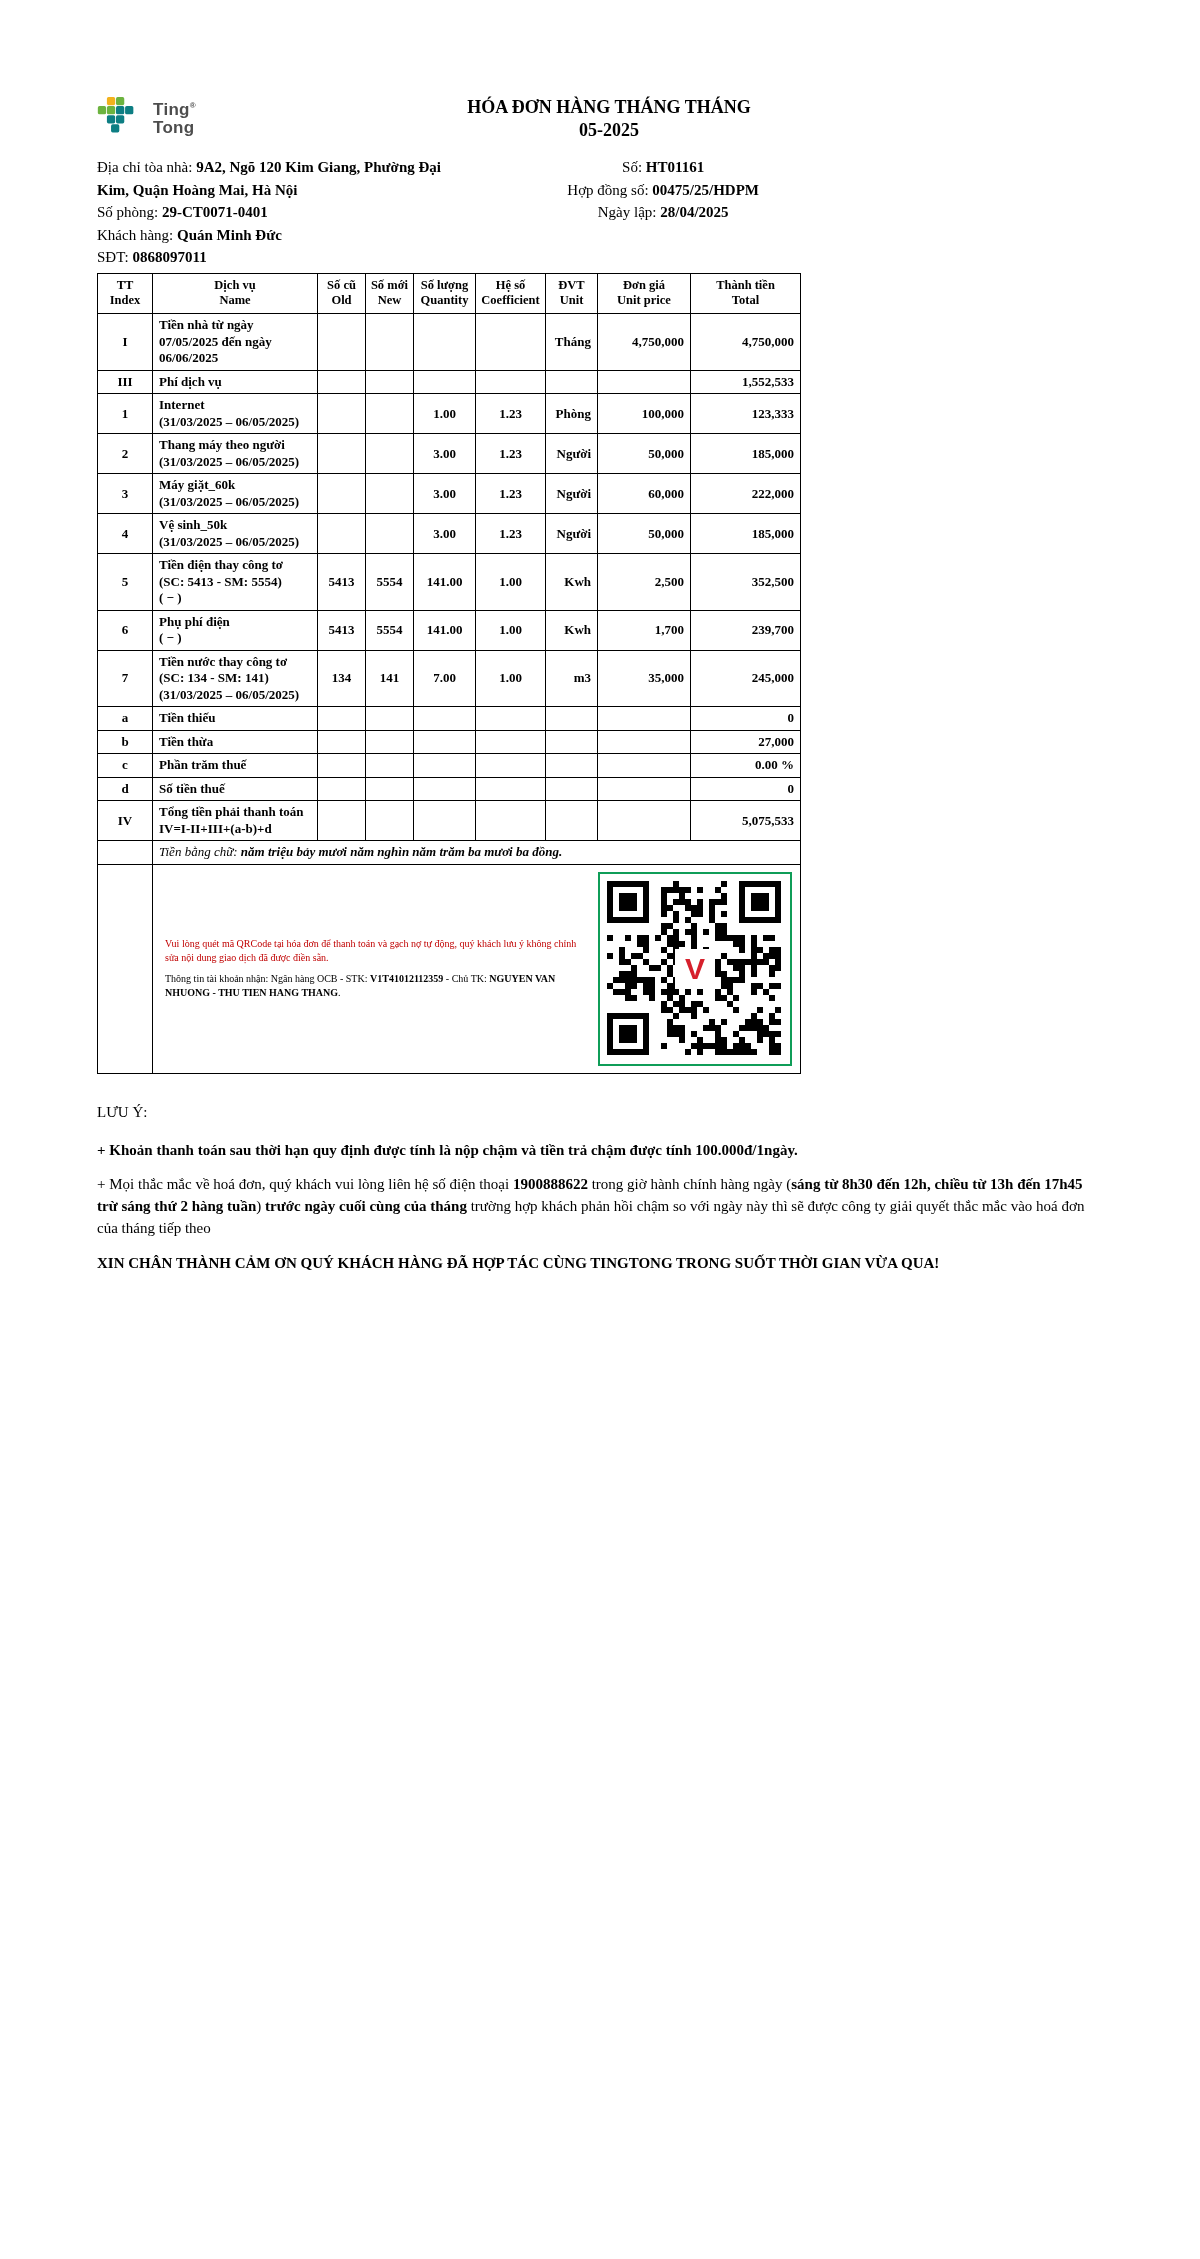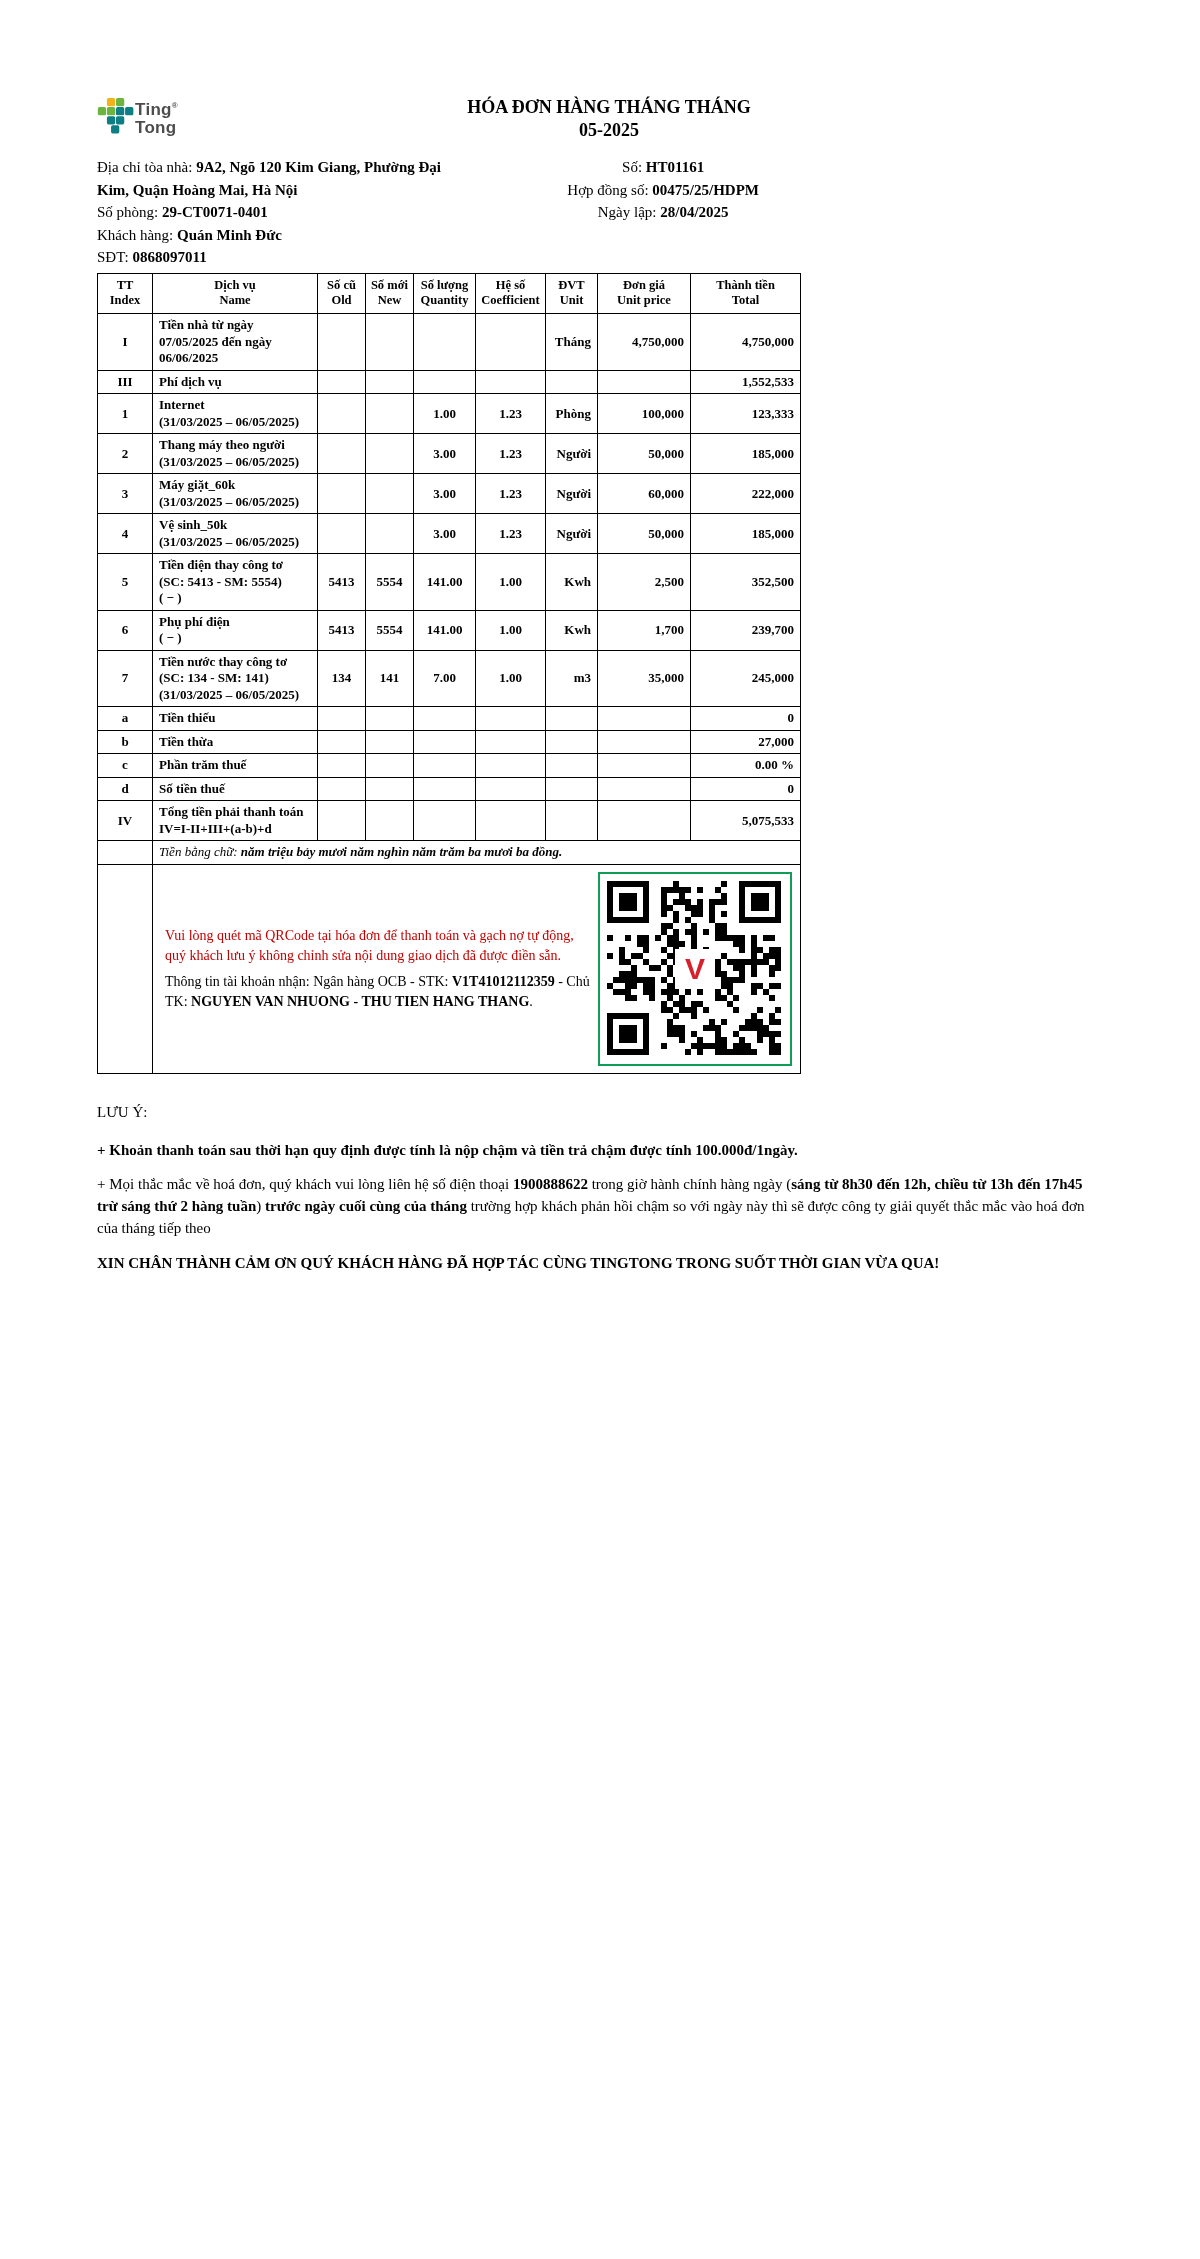--- a/index.html
+++ b/index.html
@@ -5,21 +5,21 @@
   * { box-sizing: border-box; }
   html,body { margin:0; padding:0; }
   body {
     width:1200px; min-height:2259px; background:#ffffff; color:#000;
     font-family:"Liberation Serif", serif; font-size:15px;
   }
   .page { padding:96px 97px 40px 97px; position:relative; }
 
   
   .head { width:662px; display:flex; justify-content:space-between; align-items:flex-start; }
-  .logo { display:flex; gap:0; align-items:flex-end; }
+  .logo { display:flex; gap:18px; align-items:flex-start; }
   .logo-text {
     font-family:"Liberation Sans", sans-serif; font-weight:bold; color:#4d4d4d;
     font-size:17px; line-height:18px; letter-spacing:0.3px; margin-top:1px;
   }
   .logo-text sup { font-size:8px; }
   .title {
     width:300px; text-align:center; font-weight:bold; font-size:18px;
     line-height:1.25; overflow-wrap:break-word;
   }
 
@@ -35,21 +35,21 @@
   .inv th { text-align:center; padding:4px 2px; font-size:12.5px; }
   .c-tt   { text-align:center; }
   .c-mid  { text-align:center; }
   .c-unit { text-align:right; padding-left:4px; }
   .c-num  { text-align:right; }
   .words-cell { font-weight:normal; font-style:italic; padding:5px 8px; }
   .words-cell .b { font-weight:bold; }
 
   
   .qr-cell { display:flex; justify-content:space-between; align-items:center; padding:4px 2px; font-weight:normal; }
-  .qr-texts { width:430px; font-size:14px; line-height:1.4; padding-left:4px; }
+  .qr-texts { width:430px; font-size:10px; line-height:1.4; padding-left:4px; }
   .qr-texts p { margin:7px 0; }
   .red { color:#c00000; }
   .qr-box {
     position:relative; width:194px; height:194px; background:#fff;
     border:2px solid #0f9d58; padding:7px; flex:0 0 auto;
   }
   .qr-box svg { display:block; }
   .qr-logo {
     position:absolute; left:50%; top:50%; transform:translate(-50%,-50%);
     width:40px; height:40px; background:#fff; display:flex; align-items:center; justify-content:center;

